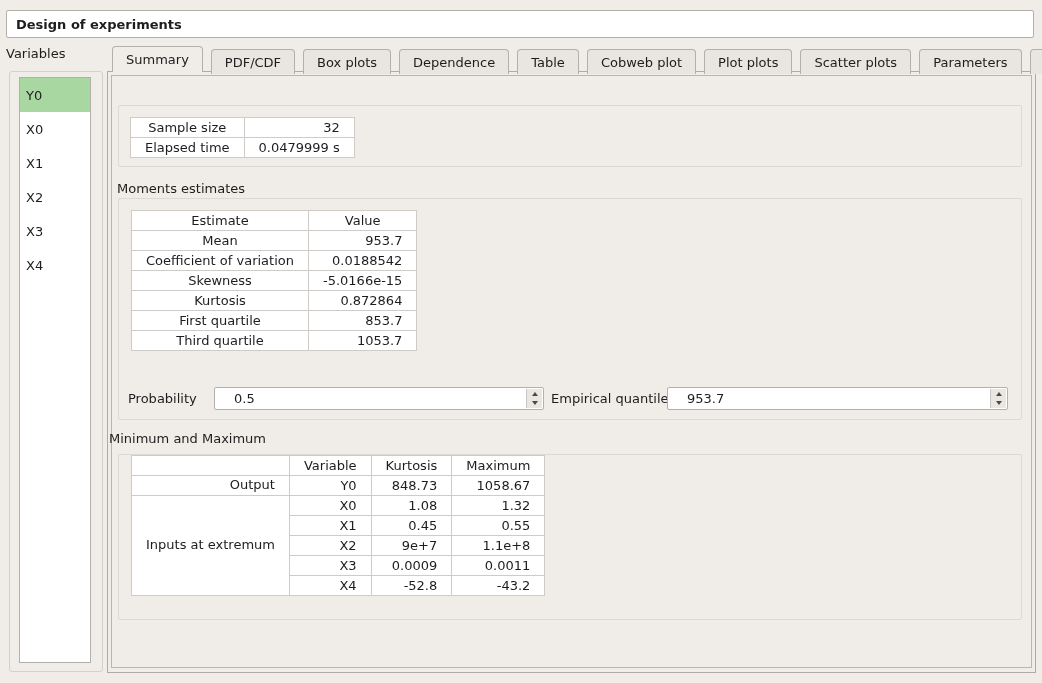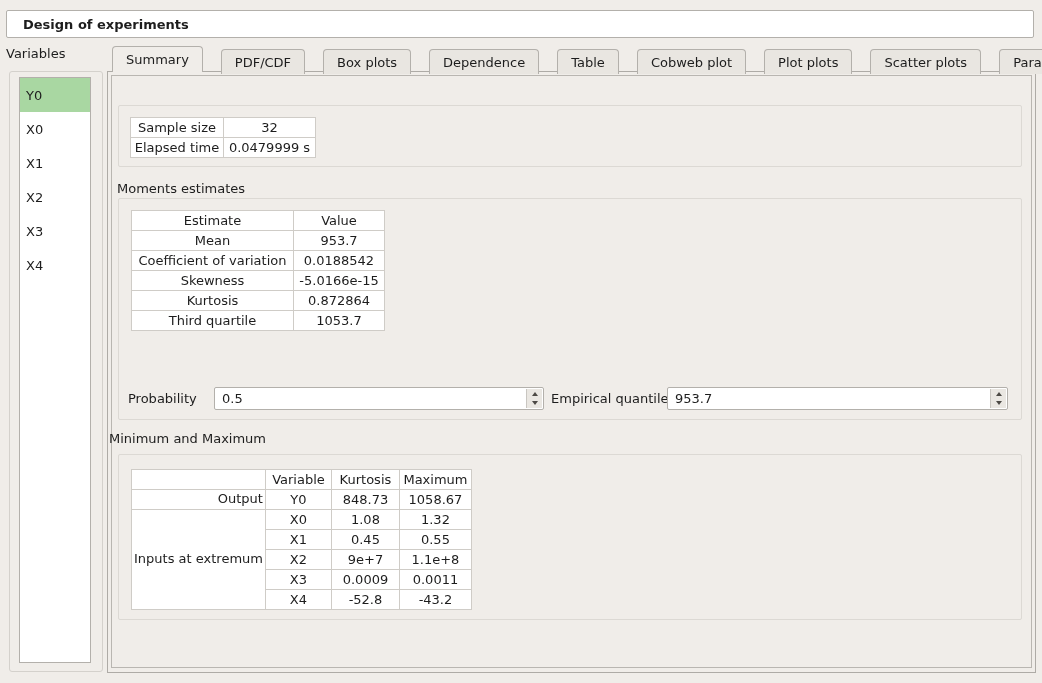--- a/index.html
+++ b/index.html
@@ -11,41 +11,41 @@
     font-size: 13px;
     color: #1d1d1d;
     overflow: hidden;
   }
   .abs { position: absolute; }
 
   
   .title-frame {
     left: 6px; top: 10px; width: 1028px; height: 28px;
     background: #ffffff; border: 1px solid #b3b0ab; border-radius: 2px;
-    display: flex; align-items: center; padding-left: 16px;
+    display: flex; align-items: center; padding-left: 9px;
     font-weight: bold;
   }
 
   
   .variables-label { left: 6px; top: 46px; }
   .sidebar-group {
     left: 9px; top: 71px; width: 94px; height: 601px;
     border: 1px solid #d4d1cc; border-radius: 3px; background: #f0ede9;
   }
   .variables-list {
     left: 19px; top: 77px; width: 72px; height: 586px;
     background: #ffffff; border: 1px solid #b3b0ab;
   }
   .list-item { height: 34px; display: flex; align-items: center; padding-left: 6px; cursor: default; }
   .list-item.selected { background: #a9d7a2; }
 
   
   .tabs { left: 112px; top: 46px; height: 26px; display: flex; z-index: 6; }
   .tab {
-    margin-top: 3px; height: 23px; margin-right: 18px;
+    margin-top: 3px; height: 23px; margin-right: 8px;
     padding: 12px 13px; display: flex; align-items: center;
     background: #e9e6e1; border: 1px solid #b3b0ab; border-bottom: none;
     border-top-left-radius: 4px; border-top-right-radius: 4px;
     white-space: nowrap; cursor: default;
   }
   .tab.active {
     margin-top: 0; height: 26px; background: #f0ede9; z-index: 7; position: relative;
   }
 
   
@@ -53,35 +53,35 @@
   .scroll-area{ left: 111px; top: 75px; width: 921px; height: 593px; border: 1px solid #b9b6b1; background: #f0ede9; z-index: 2; }
   .frame { border: 1px solid #dcd9d4; border-radius: 2px; background: #f0ede9; z-index: 3; }
   .frame1 { left: 118px; top: 105px; width: 904px; height: 62px; }
   .frame2 { left: 118px; top: 198px; width: 904px; height: 222px; }
   .frame3 { left: 118px; top: 454px; width: 904px; height: 166px; }
   .section-label { z-index: 4; }
 
   
   table.qtable { position: absolute; border-collapse: collapse; z-index: 4; table-layout: fixed; }
   table.qtable td {
-    border: 1px solid #cfccc7; height: 20px; padding: 0 2px;
+    border: 1px solid #cfccc7; height: 20px; padding: 0 14px;
     overflow: hidden; white-space: nowrap; background: #ffffff;
   }
   td.hcell { background: #f3f1ee; text-align: center; padding: 0 3px; }
-  td.vcell { text-align: center; }
+  td.vcell { text-align: right; }
   td.group-cell { background: #f3f1ee; text-align: right; white-space: normal; line-height: 1.25; padding: 0 4px; }
 
   
   .field-label { z-index: 4; }
   .spinbox {
     height: 23px; background: #ffffff; border: 1px solid #b3b0ab; border-radius: 2px;
     z-index: 4;
   }
   .spin-input {
-    position: absolute; left: 0; top: 0; bottom: 0; width: calc(100% - 18px);
+    position: absolute; left: 12px; top: 0; bottom: 0; width: calc(100% - 18px);
     border: none; outline: none; background: transparent;
     font-family: "DejaVu Sans", "Liberation Sans", sans-serif; font-size: 13px; color: #1d1d1d;
     padding-left: 7px; height: 100%;
   }
   .spinner {
     position: absolute; right: 1px; top: 1px; bottom: 1px; width: 16px;
     background: #eae7e2; border-left: 1px solid #c9c6c1;
     display: flex; flex-direction: column;
   }
   .spin-btn { flex: 1; display: flex; align-items: center; justify-content: center; cursor: default; }
@@ -174,20 +174,24 @@
   </tr>
   <tr>
     <td class="hcell">Skewness</td>
     <td class="vcell">-5.0166e-15</td>
   </tr>
   <tr>
     <td class="hcell">Kurtosis</td>
     <td class="vcell">0.872864</td>
   </tr>
   <tr>
+    <td class="hcell">First quartile</td>
+    <td class="vcell">853.7</td>
+  </tr>
+  <tr>
     <td class="hcell">Third quartile</td>
     <td class="vcell">1053.7</td>
   </tr>
 </tbody>
   </table>
 
 <div class="abs field-label" style="left:128px; top:391px;">Probability</div>
 <div class="abs spinbox" style="left:214px; top:387px; width:330px;">
   <input class="spin-input" value="0.5" style="">
   <div class="spinner">
@@ -207,21 +211,21 @@
         <span class="arrow-up"></span>
       </div>
     <div class="spin-btn">
         <span class="arrow-down"></span>
       </div>
   </div>
 </div>
 
 <div class="abs section-label" style="left:109px; top:431px;">Minimum and Maximum</div>
 <div class="abs frame frame3"></div>
-<table class="qtable" style="left:131px; top:469px;border-radius:14px;">
+<table class="qtable" style="left:131px; top:455px;border-radius:14px;">
   <colgroup>
       <col style="width:76px">
       <col style="width:66px">
       <col style="width:68px">
       <col style="width:72px">
     </colgroup>
   <tbody>
       <tr>
     <td class="hcell"></td>
     <td class="hcell">Variable</td>

